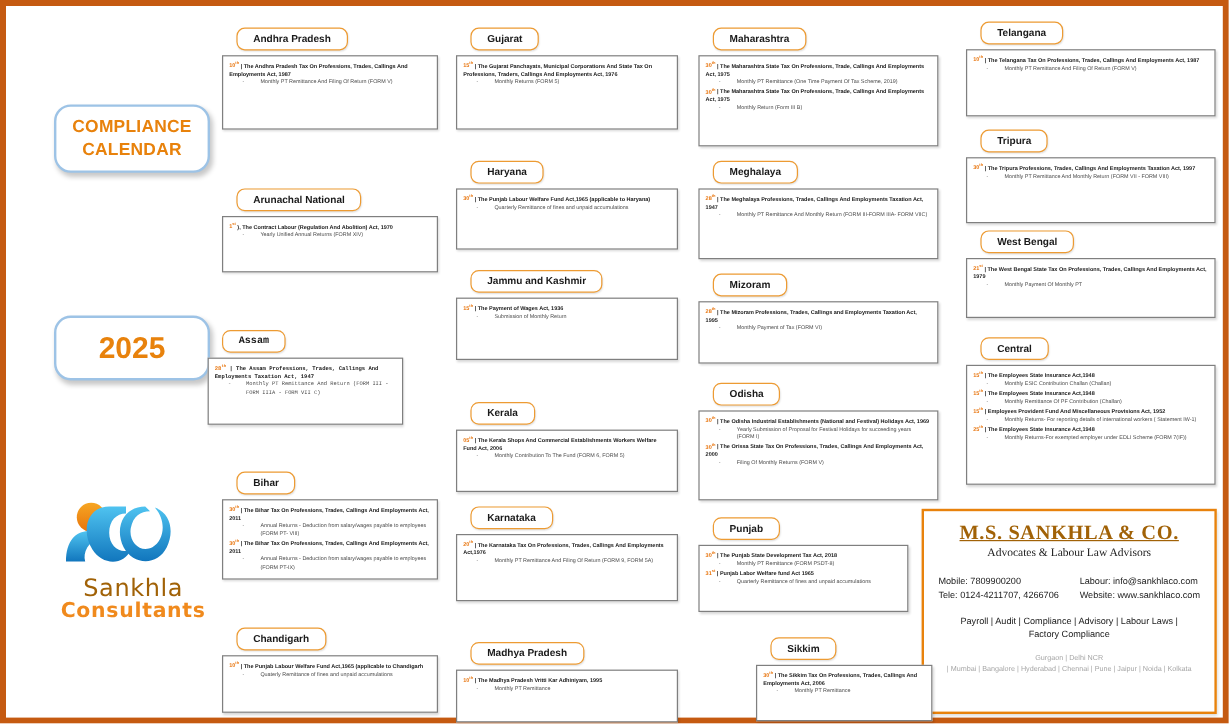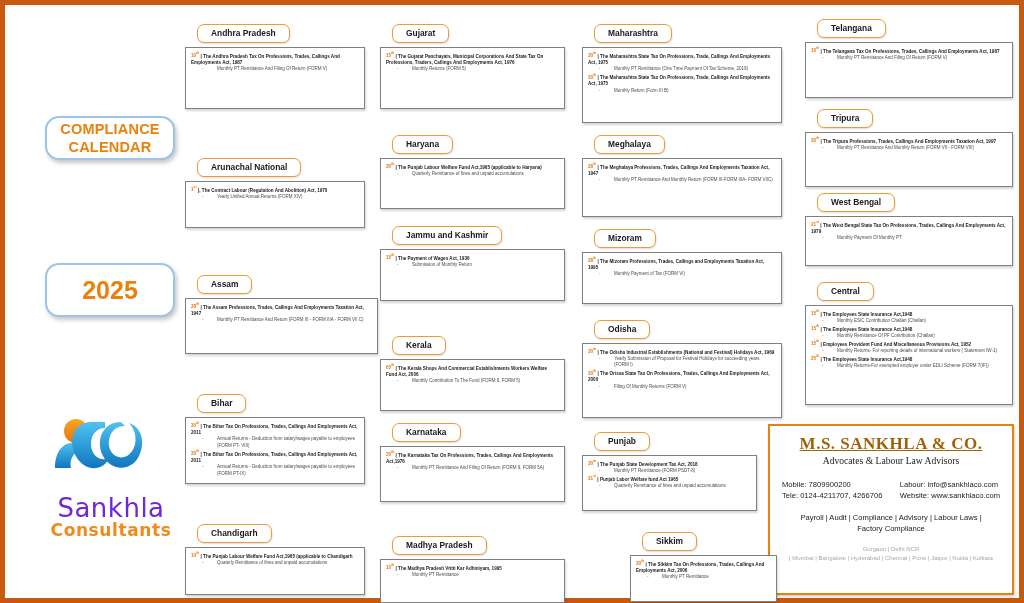--- a/index.html
+++ b/index.html
@@ -20,44 +20,43 @@
   .hero-box {
     position: absolute;
     border: 2px solid #9dc3e6;
     border-radius: 14px;
     background: #ffffff;
     display: flex; align-items: center; justify-content: center;
     text-align: center;
     box-shadow: 2px 3px 4px rgba(0,0,0,0.22);
   }
   #hero-compliance {
-    left: 40px; top: 82px; width: 130px; height: 44px;
+    left: 40px; top: 82px; width: 130px; height: 57px;
     color: #e8820c; font-size: 14.5px; font-weight: 700; line-height: 1.25;
     letter-spacing: .2px;
-    margin-top: 29px;
   }
   #hero-month {
     left: 36px; top: 175px; width: 140px; height: 45px;
     background: #c55a11; border: 2px solid #9dc3e6; border-radius: 12px;
     color: #ffffff; font-size: 19px; font-weight: 700; letter-spacing: .4px;
   }
   #hero-year {
     left: 40px; top: 258px; width: 130px; height: 54px;
     color: #e8820c; font-size: 25px; font-weight: 700;
   }
 
   
   #logo-block {
     position: absolute; left: 26px; top: 413px; width: 160px; height: 115px;
     display: flex; flex-direction: column; align-items: center;
   }
   #logo-mark { width: 120px; height: 58px; position: relative; }
   .logo-text1 {
-    font-size: 26px; color: #6d28d9; letter-spacing: .5px;
-    font-family: "DejaVu Sans", sans-serif; line-height: 1; margin-top: 19px;
+    font-size: 20px; color: #a16207; letter-spacing: .5px;
+    font-family: "DejaVu Sans", sans-serif; line-height: 1; margin-top: 4px;
   }
   .logo-text2 {
     font-size: 17px; color: #f08a1d; font-weight: 700; letter-spacing: .6px;
     font-family: "DejaVu Sans", sans-serif; line-height: 1; margin-top: 1px;
   }
 
   
   .card { position: absolute; }
   .card-title {
     display: inline-block;
@@ -185,21 +184,21 @@
             <div class="entry-head"><span class="day">10<span class="sup">th</span></span> | <span>The Andhra Pradesh Tax On Professions, Trades, Callings And Employments Act, 1987</span></div>
             <div class="entry-sub">Monthly PT Remittance And Filing Of Return (FORM V)</div>
           </div>
         </div></div>
       <div class="card" style="left: 180px; top: 151px; width: 180px;"><div class="card-title">Arunachal National</div><div class="card-body" style="min-height: 47px;">
           <div class="entry">
             <div class="entry-head"><span class="day">1<span class="sup">st</span></span> <span>), The Contract Labour (Regulation And Abolition) Act, 1970</span></div>
             <div class="entry-sub">Yearly Unified Annual Returns (FORM XIV)</div>
           </div>
         </div></div>
-      <div class="card" style="left: 180px; top: 268px; width: 193px;"><div class="card-title">Assam</div><div class="card-body" style="min-height: 56px;">
+      <div class="card" style="left: 168px; top: 268px; width: 163px; font-family: Liberation Mono, monospace;"><div class="card-title">Assam</div><div class="card-body" style="min-height: 56px;">
           <div class="entry">
             <div class="entry-head"><span class="day">28<span class="sup">th</span></span> | <span>The Assam Professions, Trades, Callings And Employments Taxation Act, 1947</span></div>
             <div class="entry-sub">Monthly PT Remittance And Return (FORM III - FORM IIIA - FORM VII C)</div>
           </div>
         </div></div>
       <div class="card" style="left: 180px; top: 387px; width: 180px;"><div class="card-title">Bihar</div><div class="card-body" style="min-height: 67px;">
           <div class="entry">
             <div class="entry-head"><span class="day">30<span class="sup">th</span></span> | <span>The Bihar Tax On Professions, Trades, Callings And Employments Act, 2011</span></div>
             <div class="entry-sub">Annual Returns - Deduction from salary/wages payable to employees (FORM PT- VIII)</div>
           </div>

